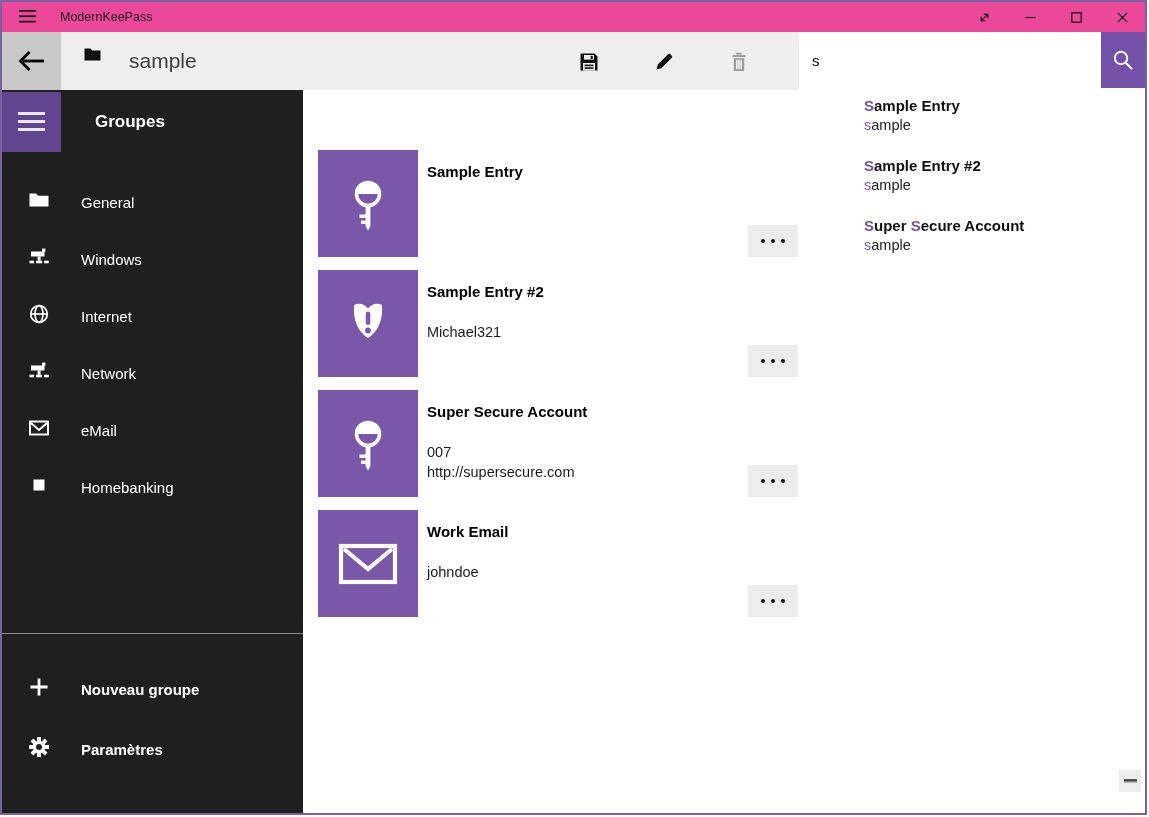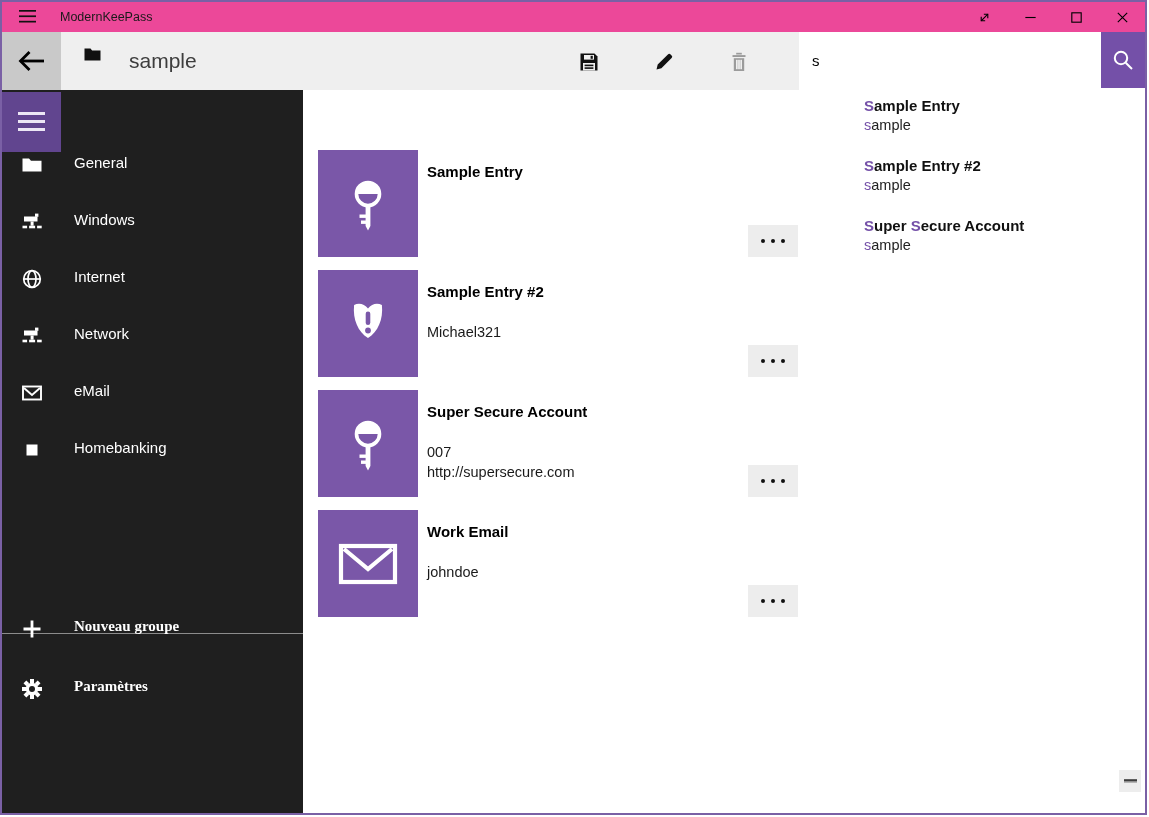--- a/index.html
+++ b/index.html
@@ -33,22 +33,22 @@
   .search-results{position:absolute;left:862px;top:94px;background:#fff;}
   .result{margin-bottom:21px;}
   .result-title{font-size:15px;font-weight:bold;line-height:19px;color:#111;}
   .result-sub{font-size:14.5px;line-height:20px;color:#222;}
   .hl{color:#7450a8;}
   
   .sidebar{position:absolute;left:0;top:88px;width:301px;height:723px;background:#1f1f1f;}
   .nav-toggle{position:absolute;left:0;top:2px;width:59px;height:60px;background:#61458f;border:0;display:flex;align-items:center;justify-content:center;padding:0;}
   .sb-heading{position:absolute;left:93px;top:2px;height:60px;line-height:60px;color:#fff;font-weight:bold;font-size:17px;}
   .groups{position:absolute;left:0;top:64px;width:301px;}
-  .actions{position:absolute;left:0;top:528px;width:301px;font-family:Liberation Serif, serif;}
-  .s-item{height:57px;display:flex;align-items:flex-start;cursor:default;}
+  .actions{position:absolute;left:0;top:548px;width:301px;}
+  .s-item{height:57px;display:flex;align-items:flex-end;cursor:default;padding-left:7px;}
   .actions .s-item{height:60px;}
   .s-icon{width:22px;height:22px;margin-left:19px;line-height:0;flex:0 0 auto;}
   .s-label{margin-left:31px;font-size:15px;color:#fff;white-space:nowrap;}
   .actions .s-label{font-weight:bold;}
   .sb-divider{position:absolute;left:0;top:543px;width:301px;height:1px;background:#8c8c8c;}
   
   .entries{position:absolute;left:316px;top:148px;width:480px;}
   .entry{position:relative;height:107px;margin-bottom:13px;}
   .tile{position:absolute;left:0;top:0;width:100px;height:107px;background:#7a57a8;line-height:0;}
   .entry-title{position:absolute;left:109px;top:13px;font-size:15px;font-weight:bold;color:#000;white-space:nowrap;}
@@ -177,20 +177,21 @@
   <div class="sidebar">
     <button class="nav-toggle">
       <svg width="27" height="20" viewBox="0 0 27 20">
           <g fill="#ece7f5">
             <rect y="0" width="27" height="3"></rect>
             <rect y="8" width="27" height="3"></rect>
             <rect y="16" width="27" height="3"></rect>
           </g>
         </svg>
     </button>
+    <div class="sb-heading">Groupes</div>
     <div class="groups" id="sb-groups">
   <div class="s-item">
     <span class="s-icon"><svg width="22" height="22" viewBox="0 0 22 22">
               <path d="M1.5 4.5 h6.5 l2 2.2 H20.5 V17.5 H1.5 z" fill="#fff"></path>
             </svg></span>
     <span class="s-label">General</span>
   </div>
 
   <div class="s-item">
     <span class="s-icon"><svg width="22" height="22" viewBox="0 0 22 22">

